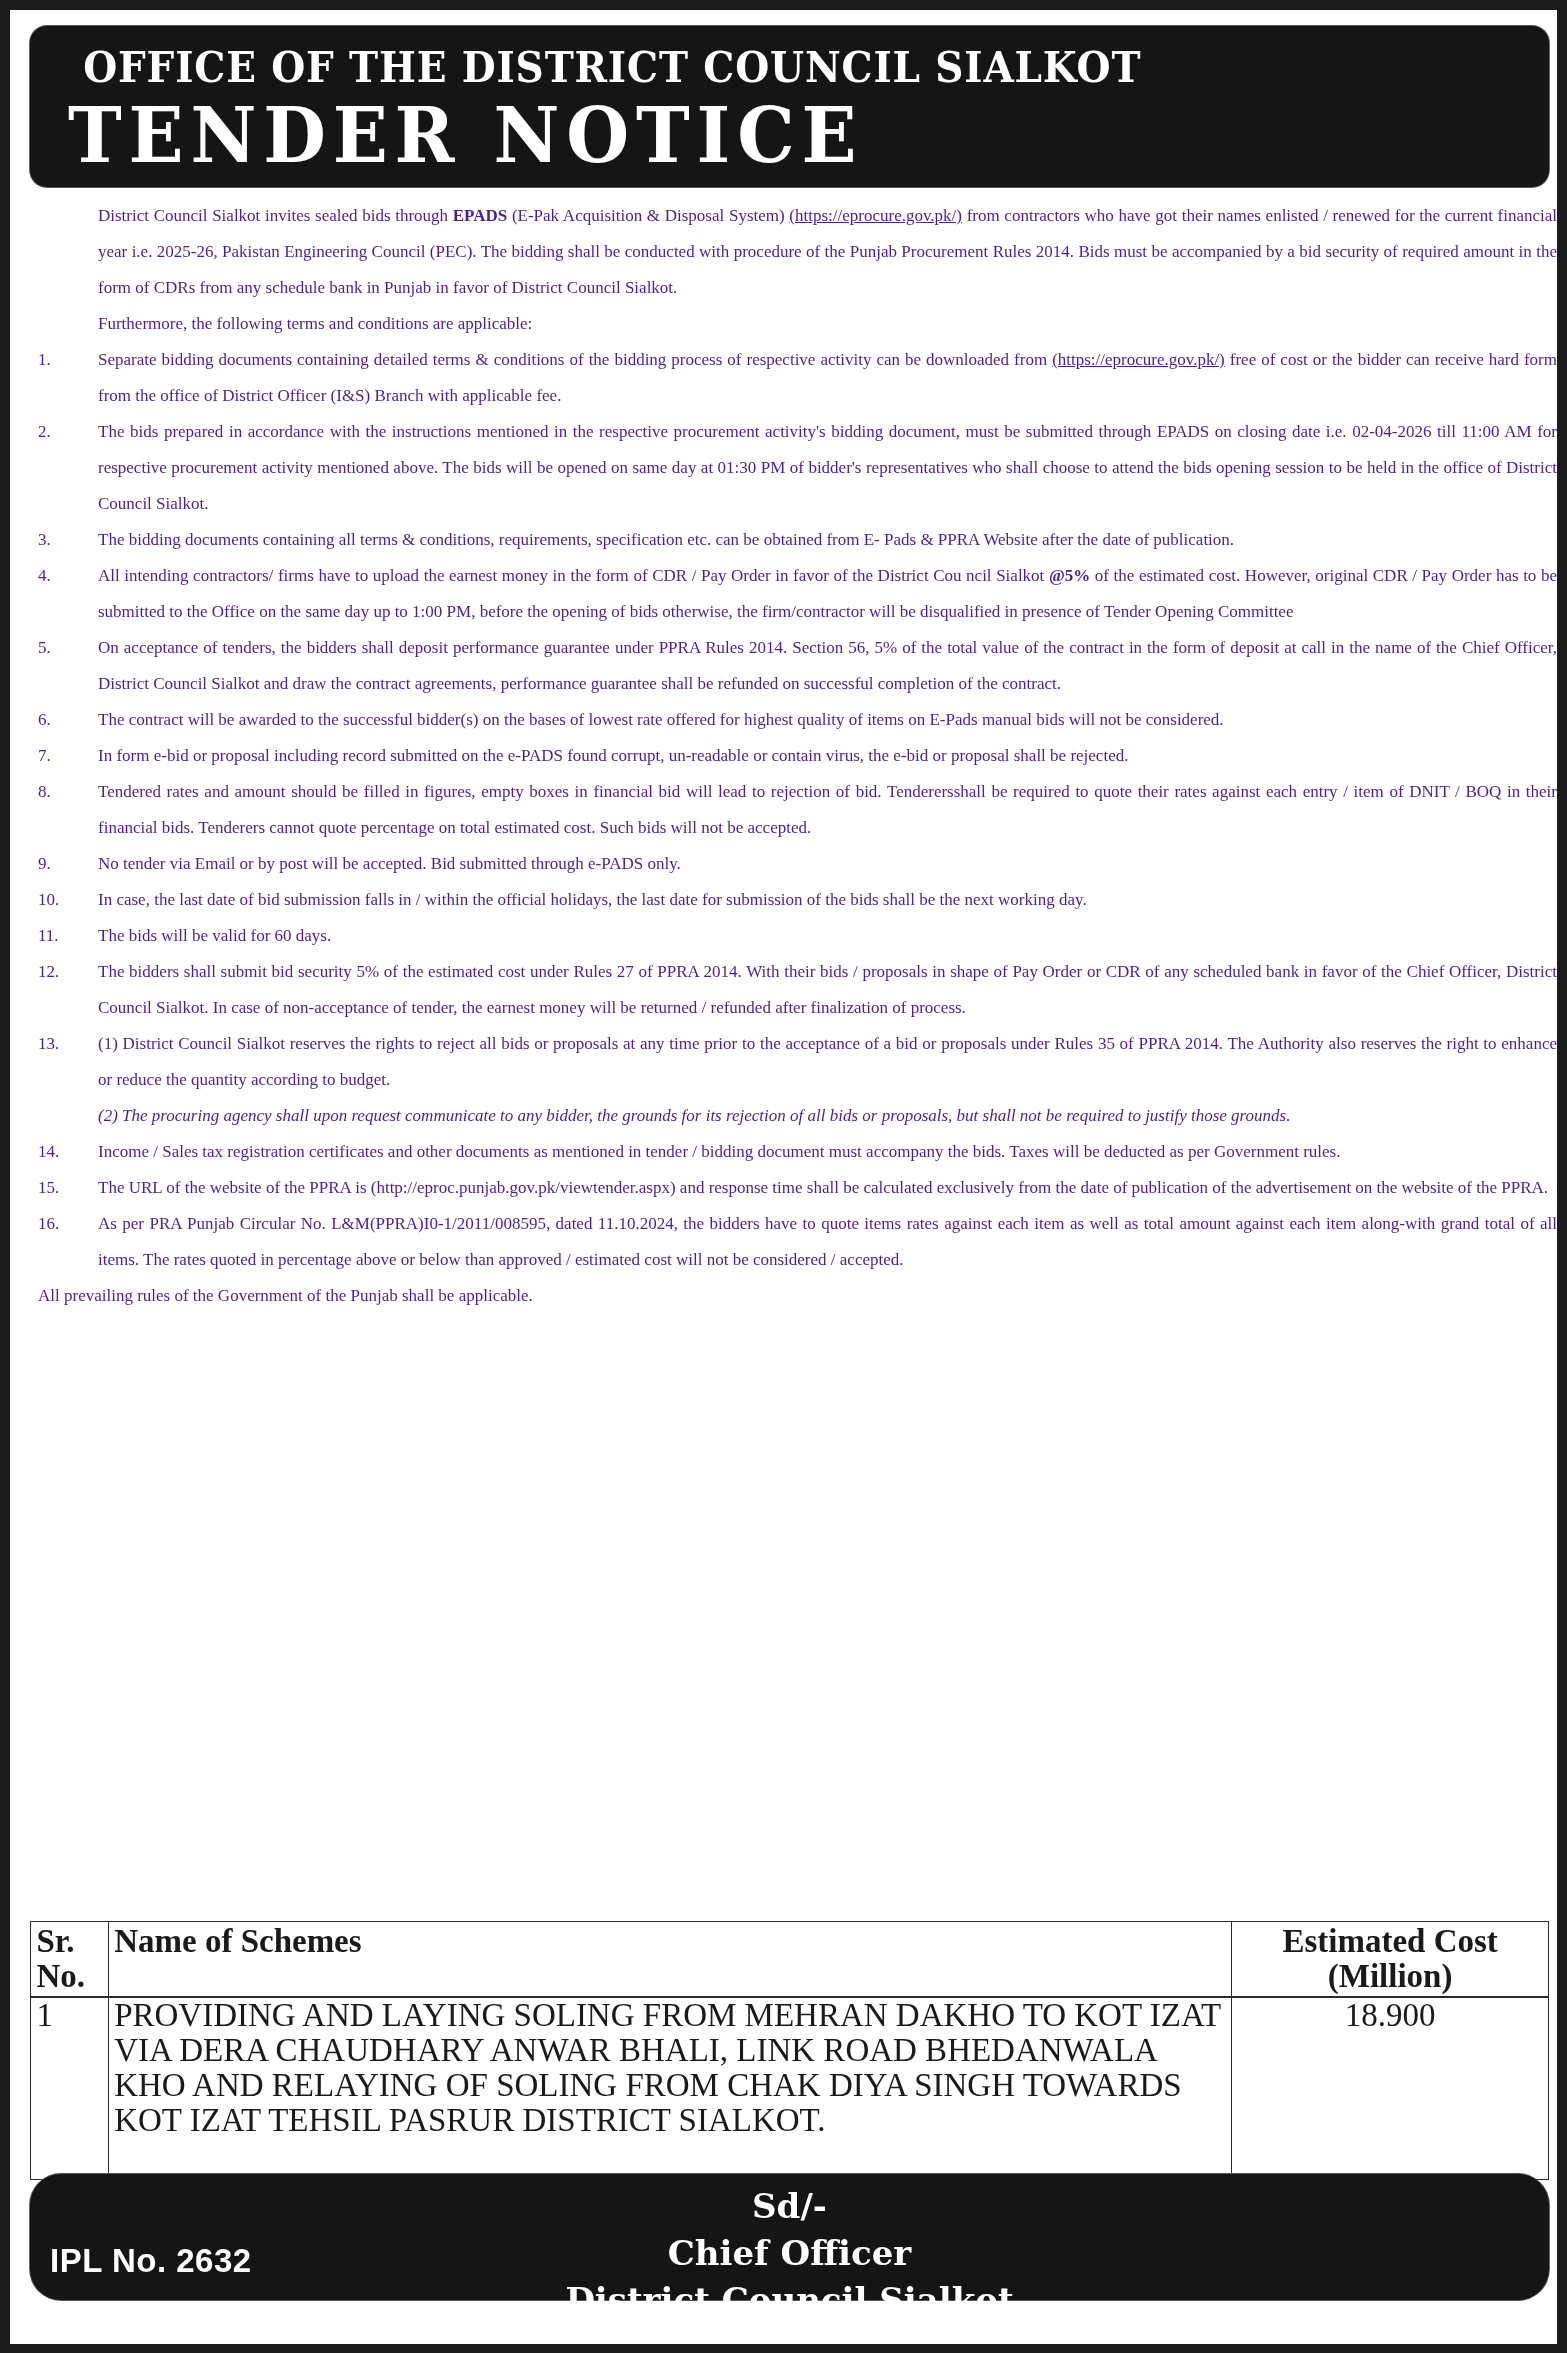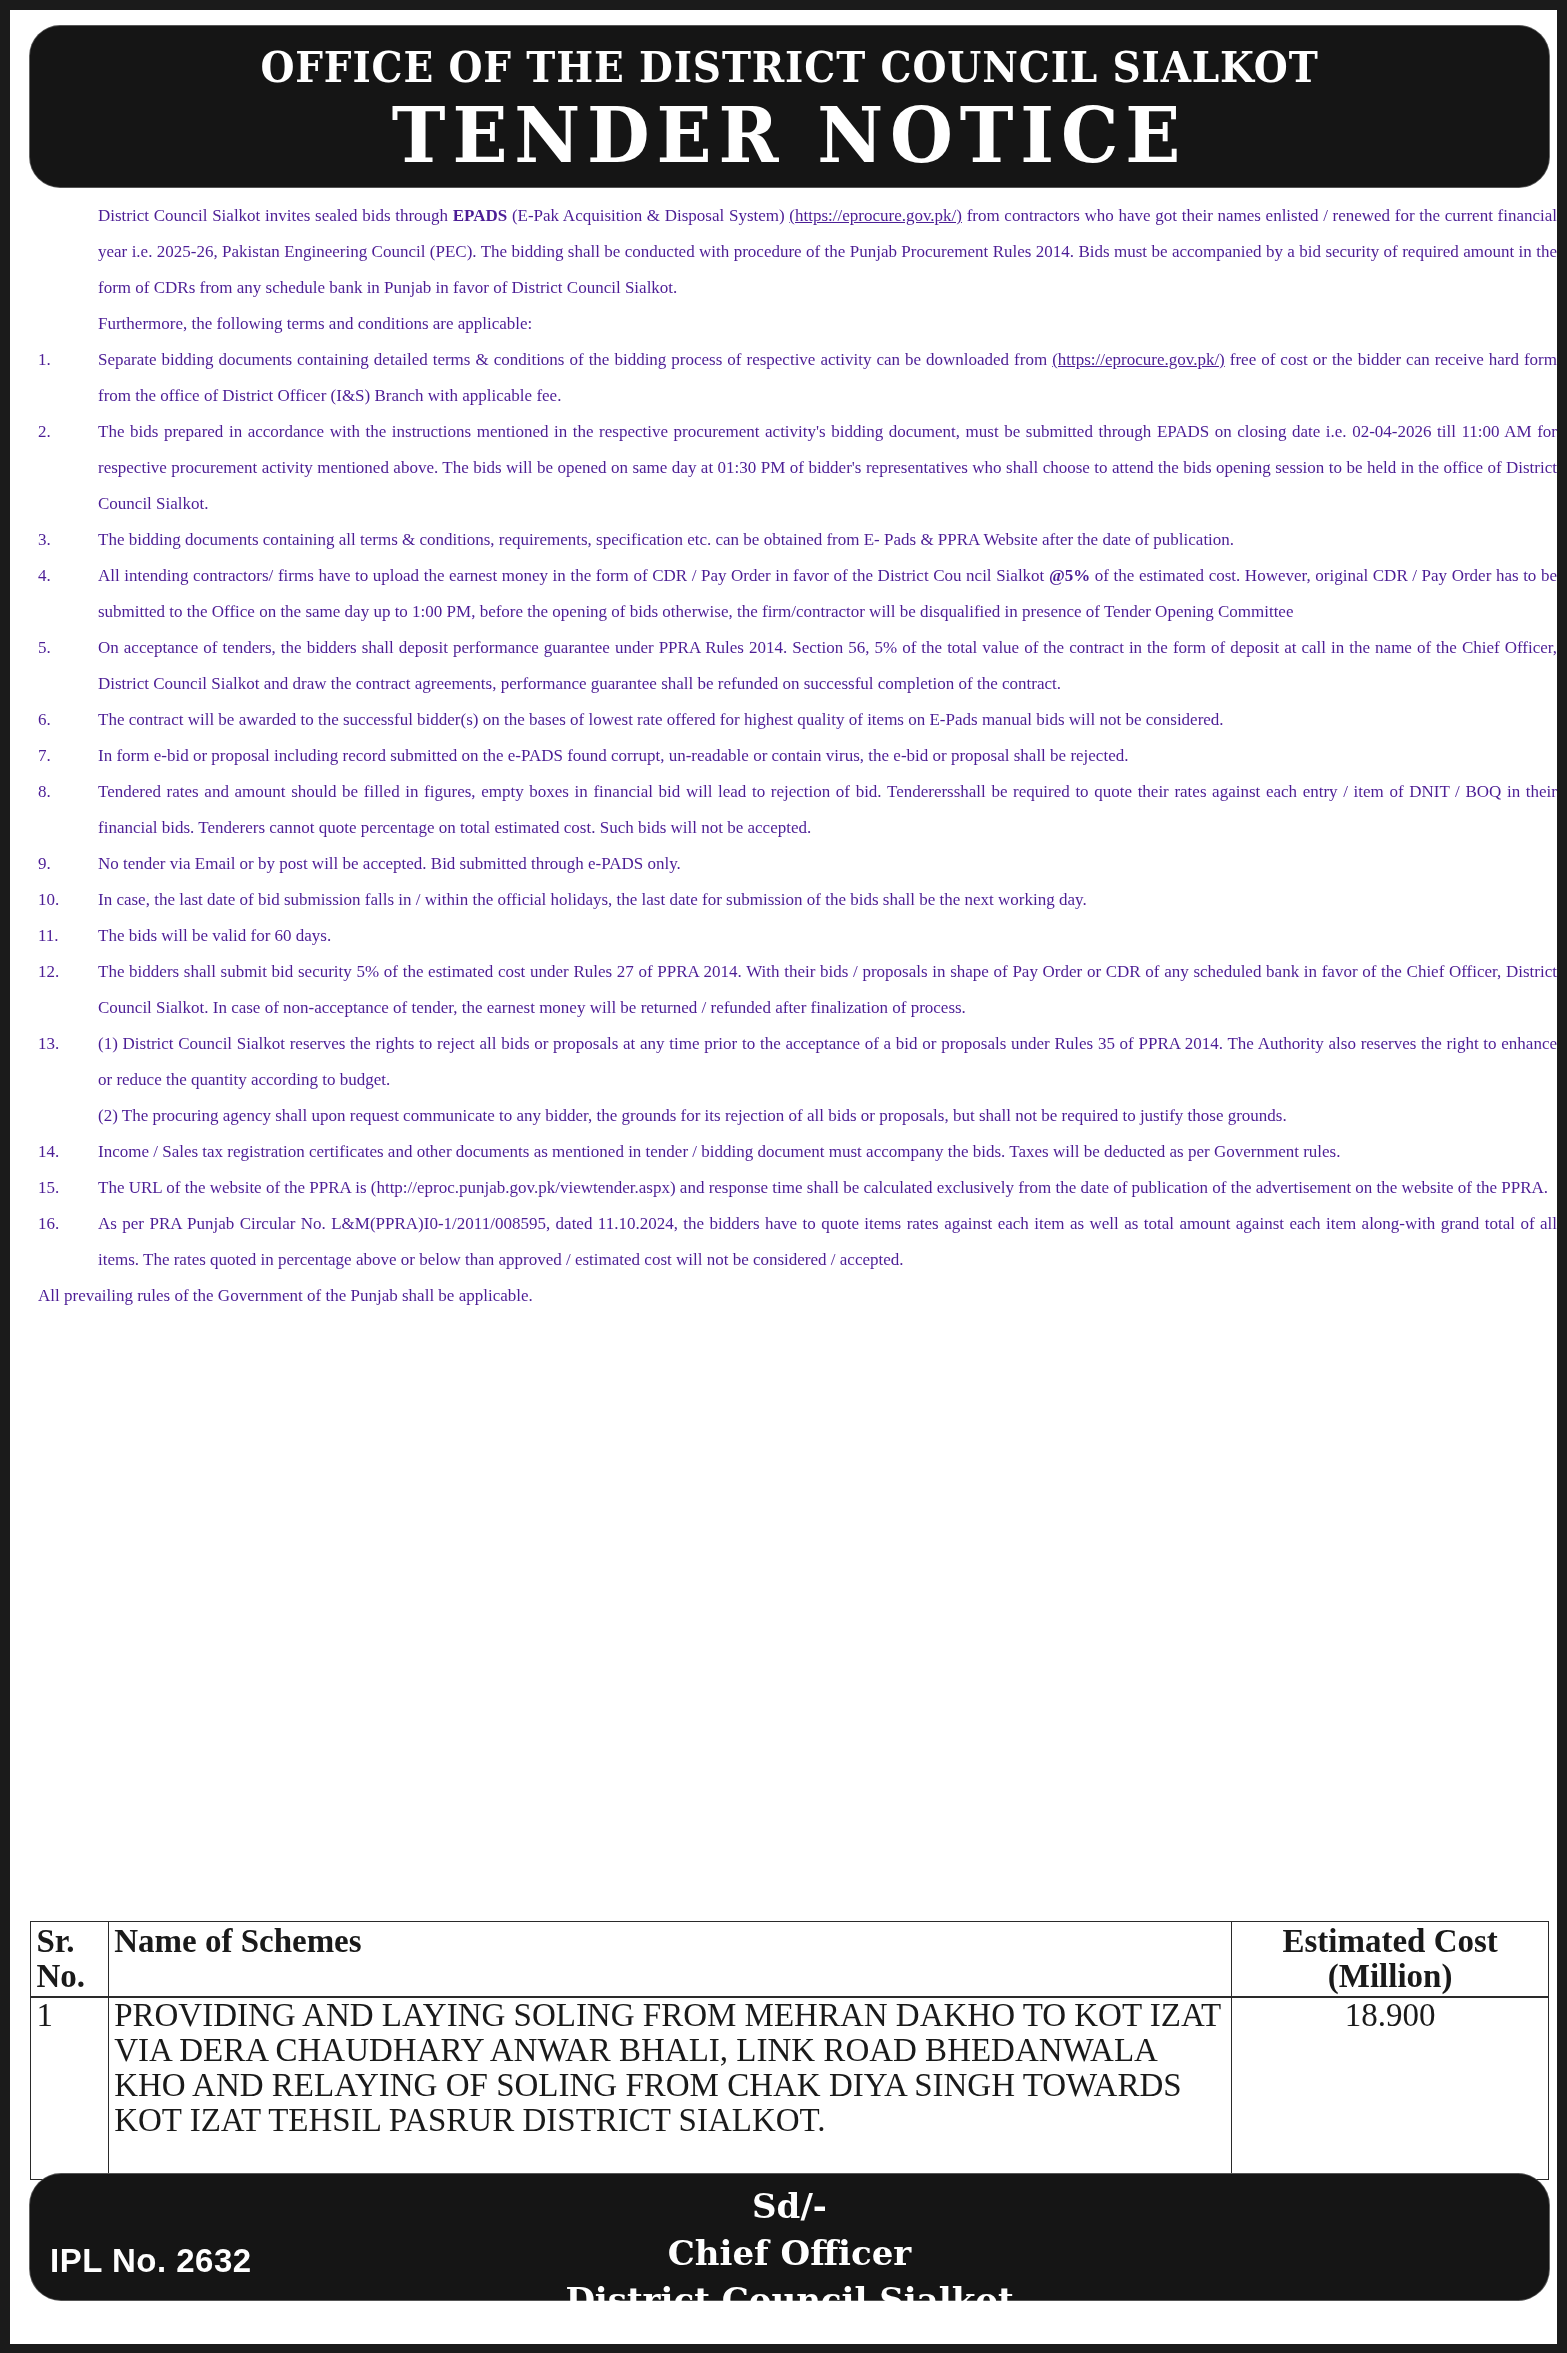--- a/index.html
+++ b/index.html
@@ -3,21 +3,21 @@
 <meta charset="utf-8">
 <style>
   html, body { margin: 0; padding: 0; background: #ffffff; }
   body { width: 1567px; height: 2354px; position: relative; overflow: hidden; }
   .page-frame {
     position: absolute; left: 0; top: 0; width: 1567px; height: 2354px;
     box-sizing: border-box; border: 10px solid #1b1b1b; background: #fff;
   }
   .header-box {
     position: absolute; left: 30px; top: 26px; width: 1519px; height: 161px;
-    background: #151515; border-radius: 30px; color: #fff; text-align: center;
+    background: #151515; border-radius: 17px; color: #fff; text-align: left;
     box-shadow: 0 0 0 0.9px #555;
   }
   .header-office {
     font-family: "DejaVu Serif", serif; font-weight: bold; font-size: 42px;
     letter-spacing: 0.9px; margin-top: 14.5px; line-height: 54px;
     transform: scaleX(0.93); transform-origin: center;
   }
   .header-title {
     font-family: "DejaVu Serif", serif; font-weight: bold; font-size: 76px;
     letter-spacing: 7.2px; line-height: 82px; transform: scaleX(0.95);
@@ -26,21 +26,21 @@
     position: absolute; left: 38px; top: 198px; width: 1519px;
     font-family: "Liberation Serif", serif; font-size: 17px; line-height: 36px;
     color: #4c1d95; text-align: justify;
   }
   .intro { padding-left: 60px; }
   .intro p { margin: 0; }
   .intro .last-line { text-align-last: left; }
   .term { position: relative; padding-left: 60px; }
   .term-num { position: absolute; left: 0; top: 0; width: 54px; text-align: left; }
   .term-text { display: block; text-align: justify; }
-  .sub { display: block; }
+  .sub { display: block; font-style: italic; }
   .closing { margin: 0; }
   u { text-decoration: underline; }
   b { font-weight: bold; }
 
   .table-wrap { position: absolute; left: 30px; top: 1921px; width: 1519px; }
   table.schemes {
     width: 100%; border-collapse: collapse;
     font-family: "Liberation Serif", serif; font-size: 33px; line-height: 35px; color: #1a1a1a;
   }
   table.schemes th, table.schemes td { border: 1.8px solid #2a2a2a; vertical-align: top; padding: 0 5.4px; }

